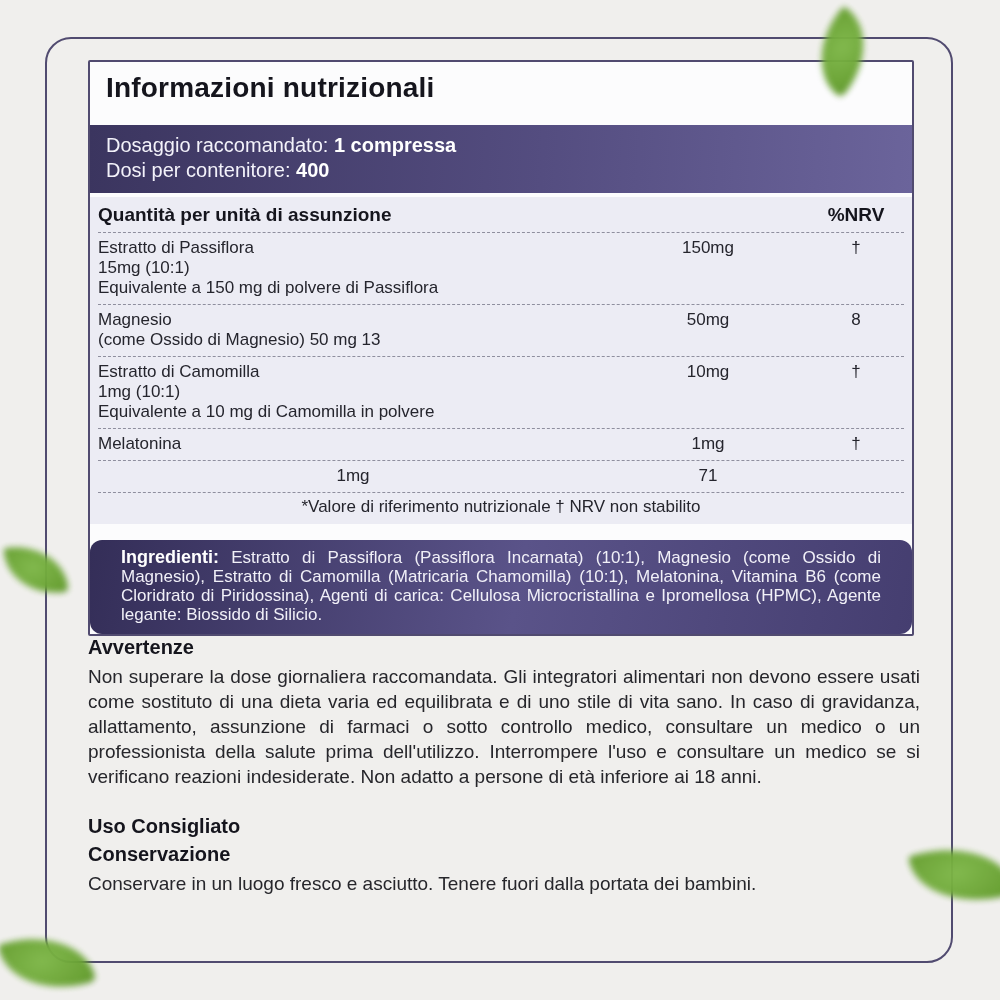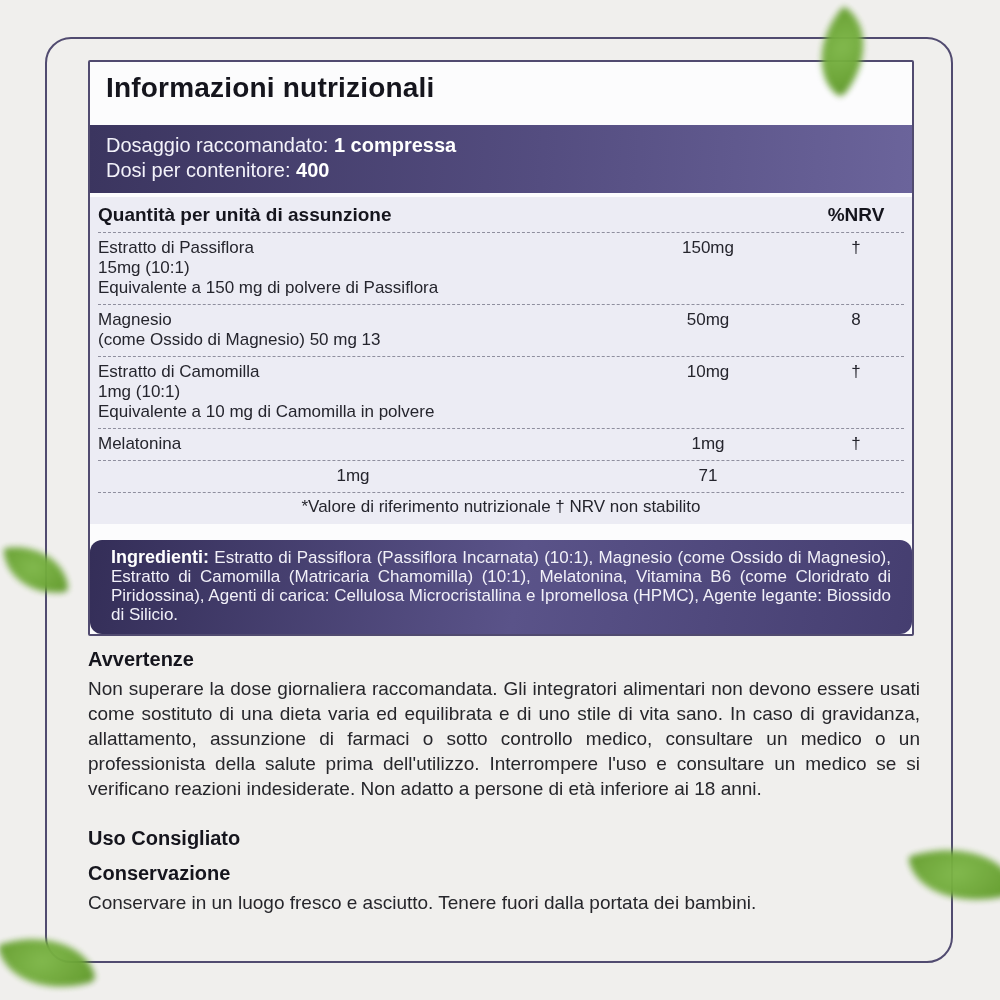--- a/index.html
+++ b/index.html
@@ -45,27 +45,27 @@
     border-top:1px dashed #8f8f9e;
   }
   .t-amt,.t-nrv{text-align:center;}
   .t-foot{
     border-top:1px dashed #8f8f9e;text-align:center;
     font-size:17px;padding:4px 0 7px;color:#25252d;
   }
   .ingredients{
     background:linear-gradient(100deg,#342e58 0%,#5a5389 52%,#453e70 100%);
     border-radius:12px;color:#f1f0f8;
-    padding:8px 21px 10px;font-size:17px;line-height:19px;
+    padding:8px 31px 10px;font-size:17px;line-height:19px;
     text-align:justify;
     margin-top:16px;
   }
   .ingredients b{color:#ffffff;font-size:18px;}
   .sections{position:absolute;left:88px;top:636px;width:832px;}
-  .section h2{font-size:20px;font-weight:bold;margin:12px 0 5px;color:#15151d;}
+  .section h2{font-size:20px;font-weight:bold;margin:0 0 5px;color:#15151d;}
   .section p{font-size:19px;line-height:25px;margin:0 0 26px;color:#26262b;}
   .section p.justify{text-align:justify;}
   .leaf{
     position:absolute;
     background:radial-gradient(ellipse at 45% 45%, #7eb748 0%, #67a130 70%, #5c9528 100%);
     border-radius:6% 100% 10% 100%;
     filter:blur(3px);opacity:.96;z-index:5;
   }
   .leaf-top-right{left:815px;top:15px;width:55px;height:74px;transform:rotate(38deg);}
   .leaf-left-middle{left:6px;top:545px;width:60px;height:50px;transform:rotate(-6deg);}

